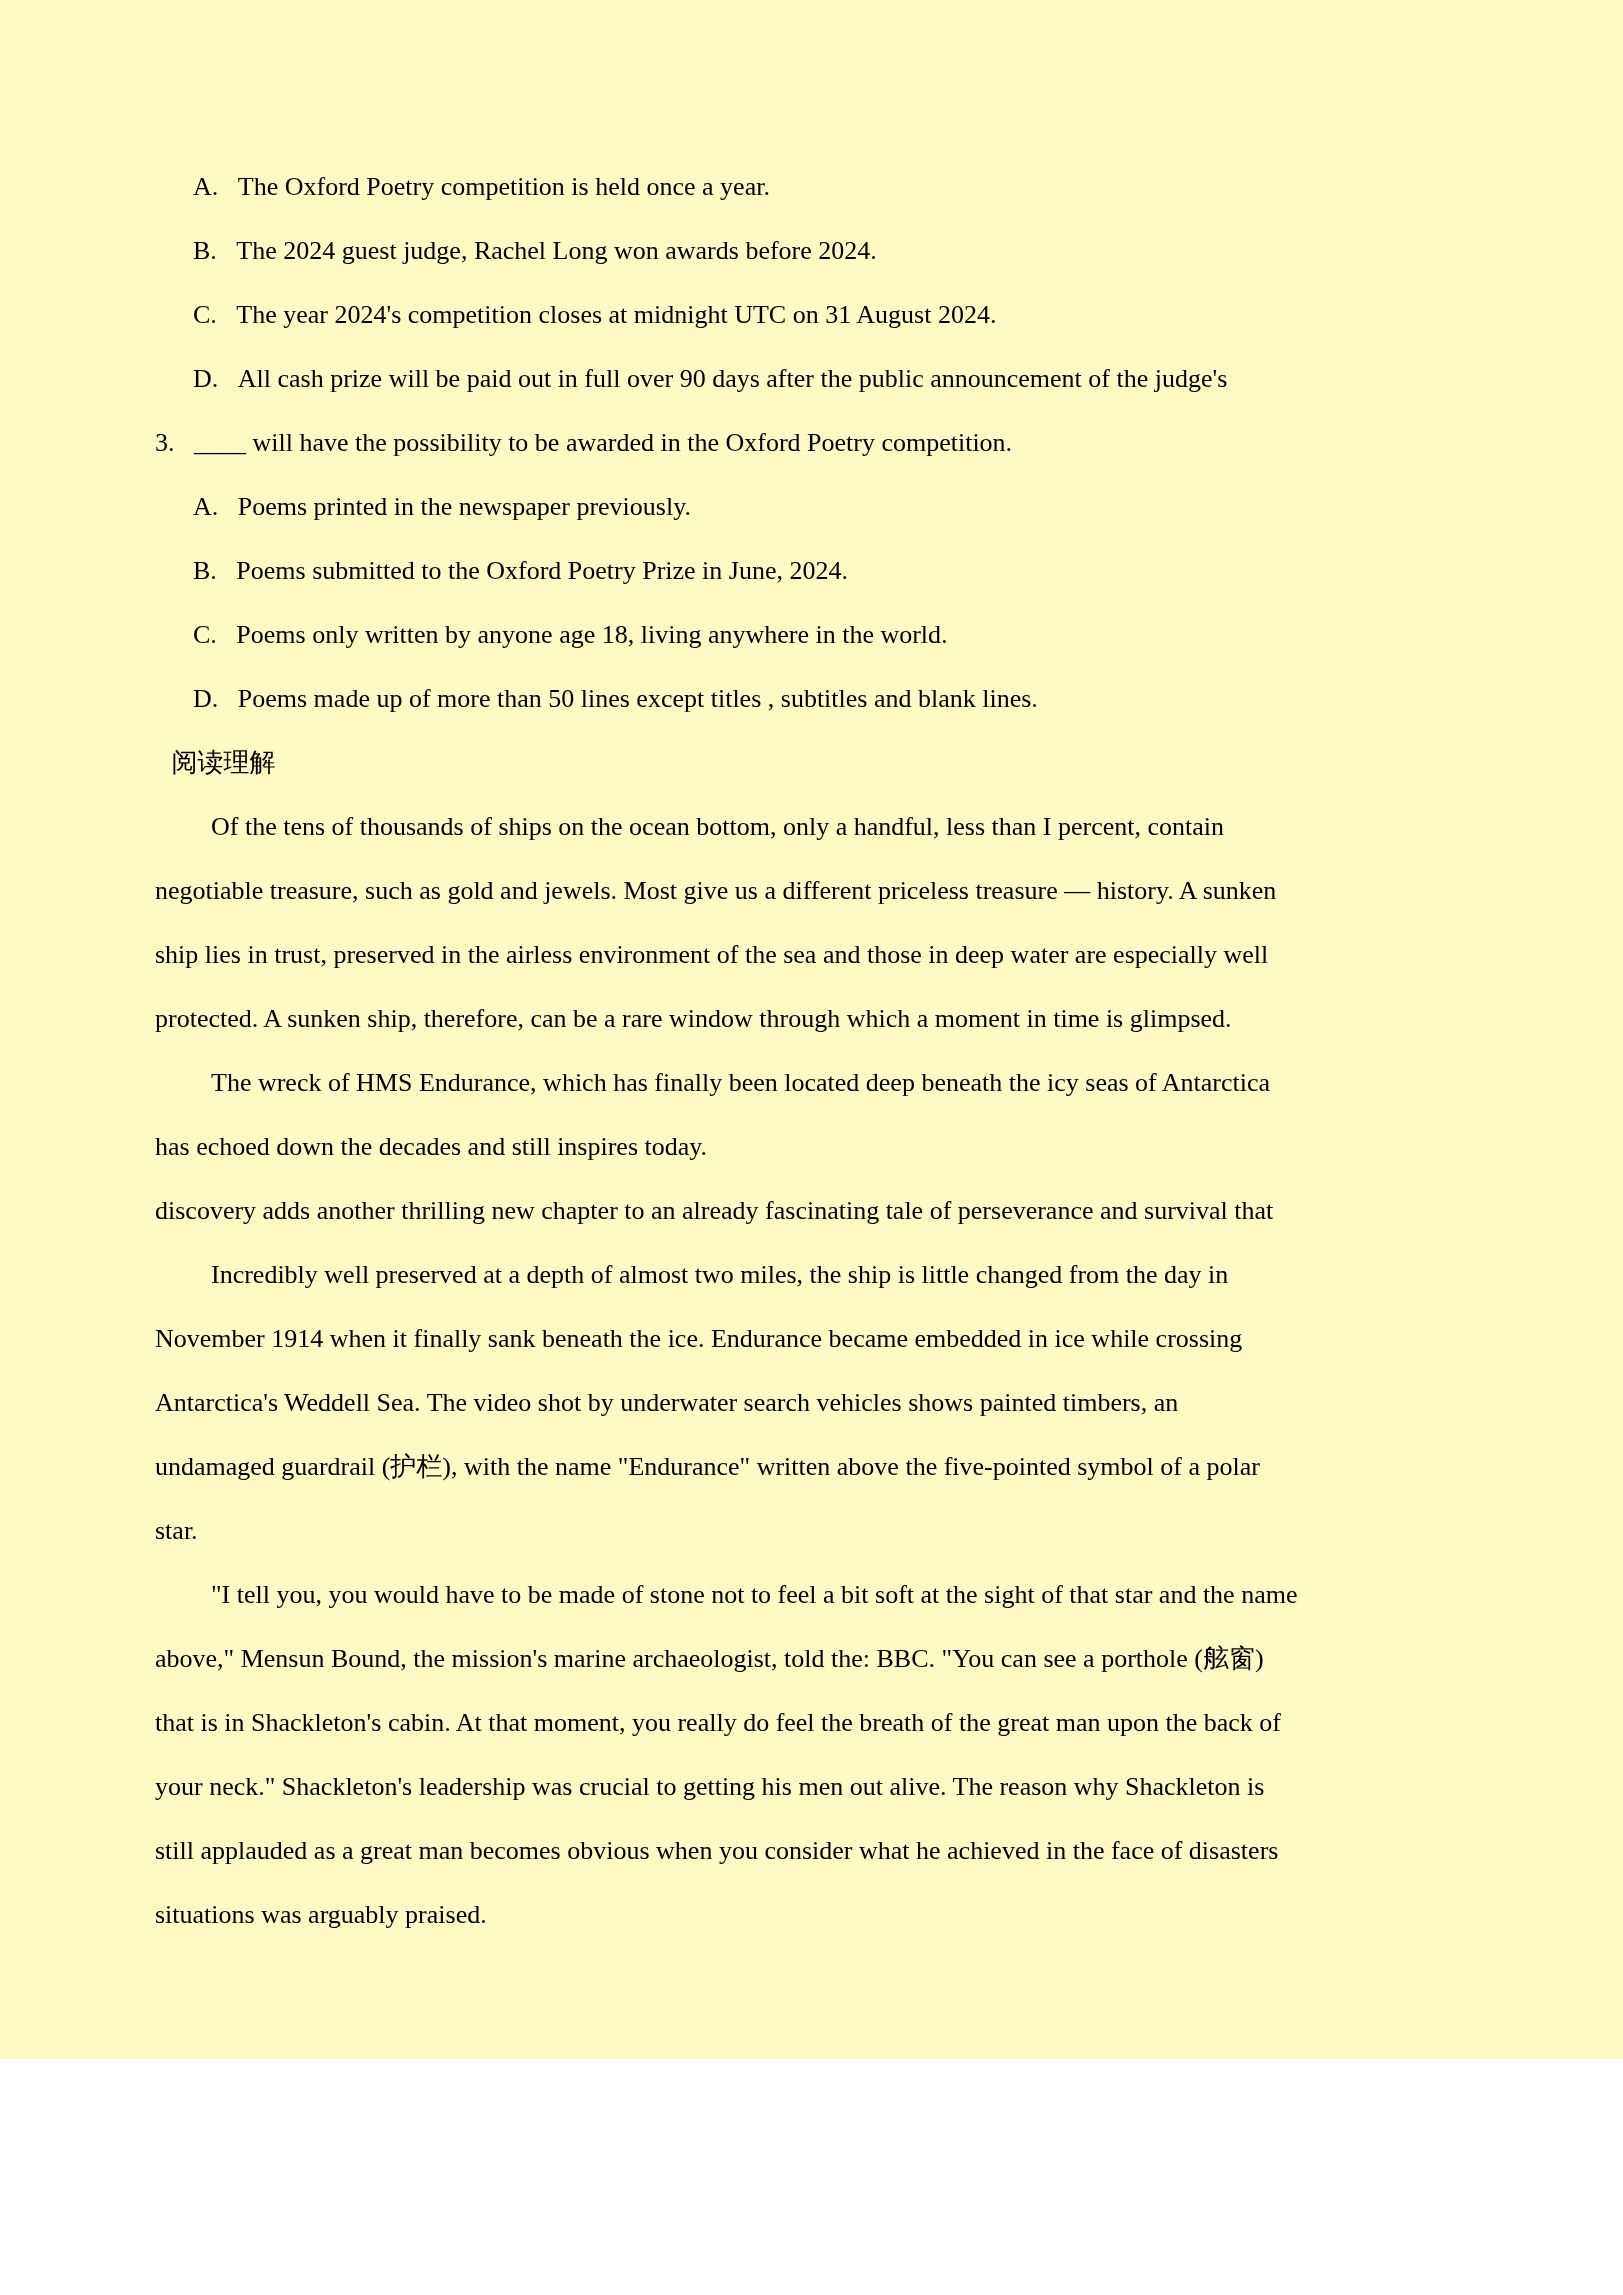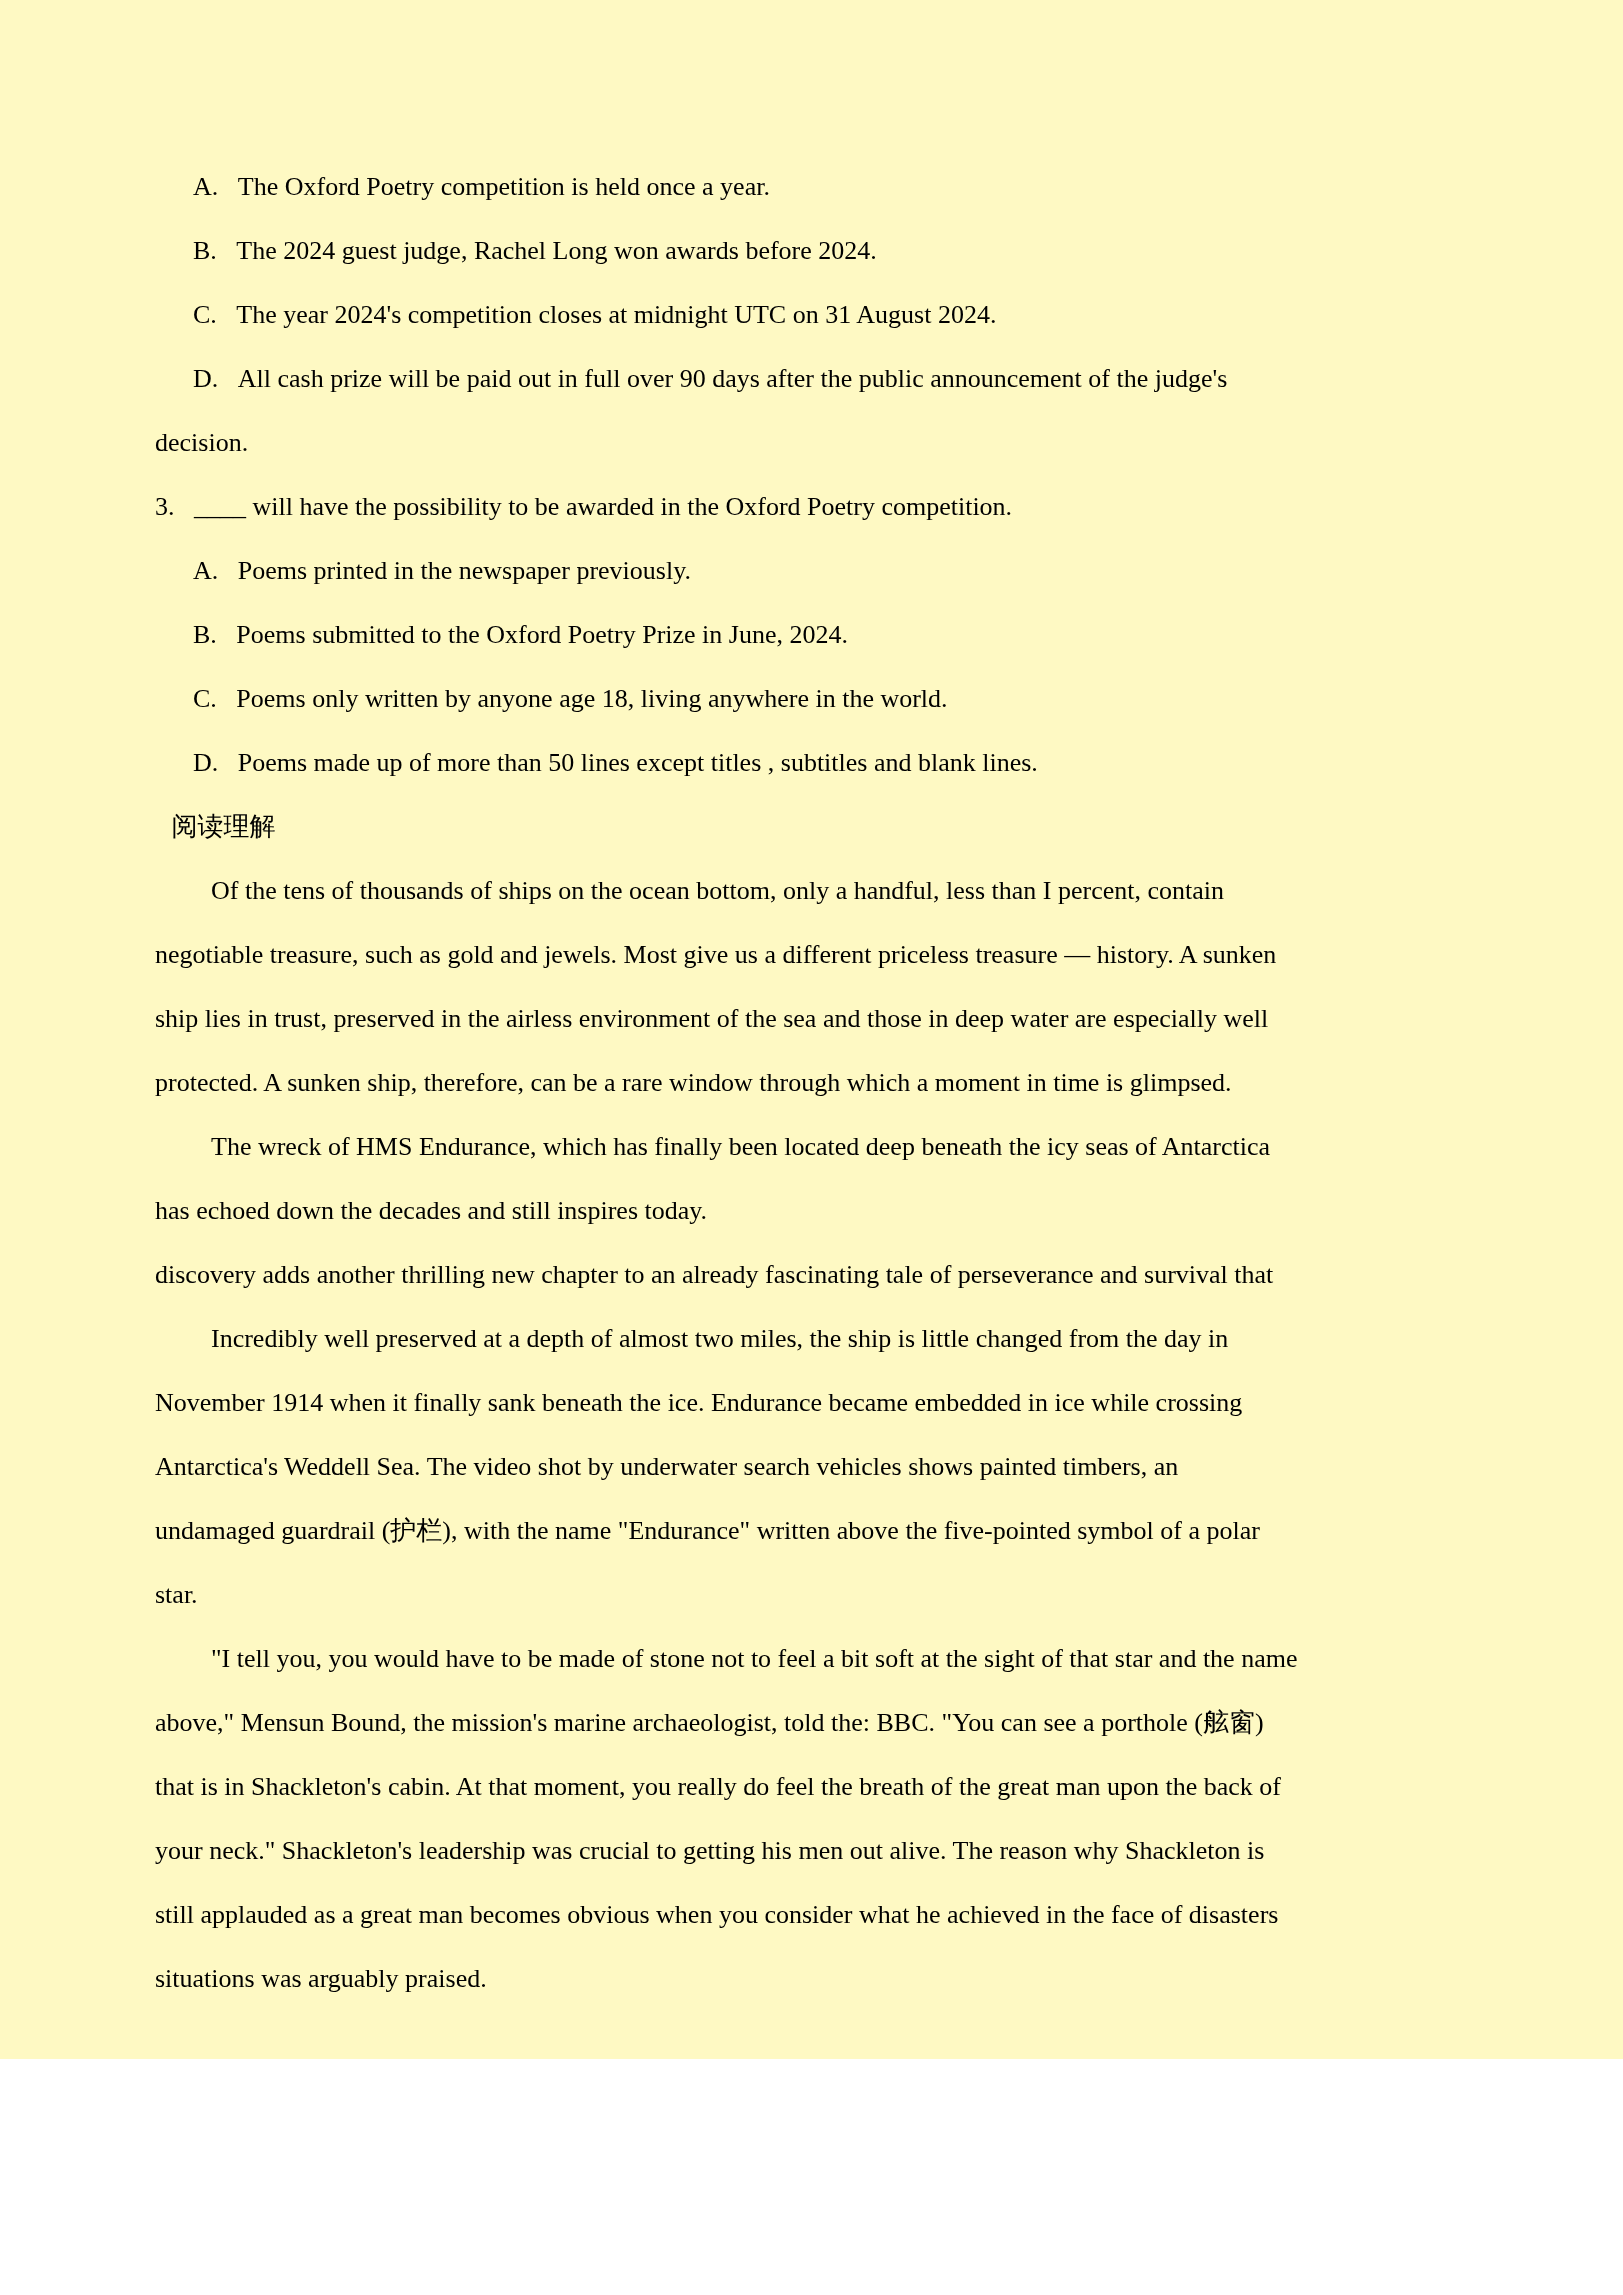--- a/index.html
+++ b/index.html
@@ -51,21 +51,20 @@
 </style>
 </head>
 <body>
 
 <div class="page">
   <div class="content">
       <div class="line opt">A.&nbsp;&nbsp;&nbsp;The Oxford Poetry competition is held once a year.</div>
       <div class="line opt">B.&nbsp;&nbsp;&nbsp;The 2024 guest judge, Rachel Long won awards before 2024.</div>
       <div class="line opt">C.&nbsp;&nbsp;&nbsp;The year 2024's competition closes at midnight UTC on 31 August 2024.</div>
       <div class="line opt">D.&nbsp;&nbsp;&nbsp;All cash prize will be paid out in full over 90 days after the public announcement of the judge's</div>
-      <div class="line">decision.</div>
       <div class="line">3.&nbsp;&nbsp;&nbsp;____ will have the possibility to be awarded in the Oxford Poetry competition.</div>
       <div class="line opt">A.&nbsp;&nbsp;&nbsp;Poems printed in the newspaper previously.</div>
       <div class="line opt">B.&nbsp;&nbsp;&nbsp;Poems submitted to the Oxford Poetry Prize in June, 2024.</div>
       <div class="line opt">C.&nbsp;&nbsp;&nbsp;Poems only written by anyone age 18, living anywhere in the world.</div>
       <div class="line opt">D.&nbsp;&nbsp;&nbsp;Poems made up of more than 50 lines except titles , subtitles and blank lines.</div>
       <div class="line header">阅读理解</div>
       <div class="line para-first">Of the tens of thousands of ships on the ocean bottom, only a handful, less than I percent, contain</div>
       <div class="line">negotiable treasure, such as gold and jewels. Most give us a different priceless treasure — history. A sunken</div>
       <div class="line">ship lies in trust, preserved in the airless environment of the sea and those in deep water are especially well</div>
       <div class="line">protected. A sunken ship, therefore, can be a rare window through which a moment in time is glimpsed.</div>

